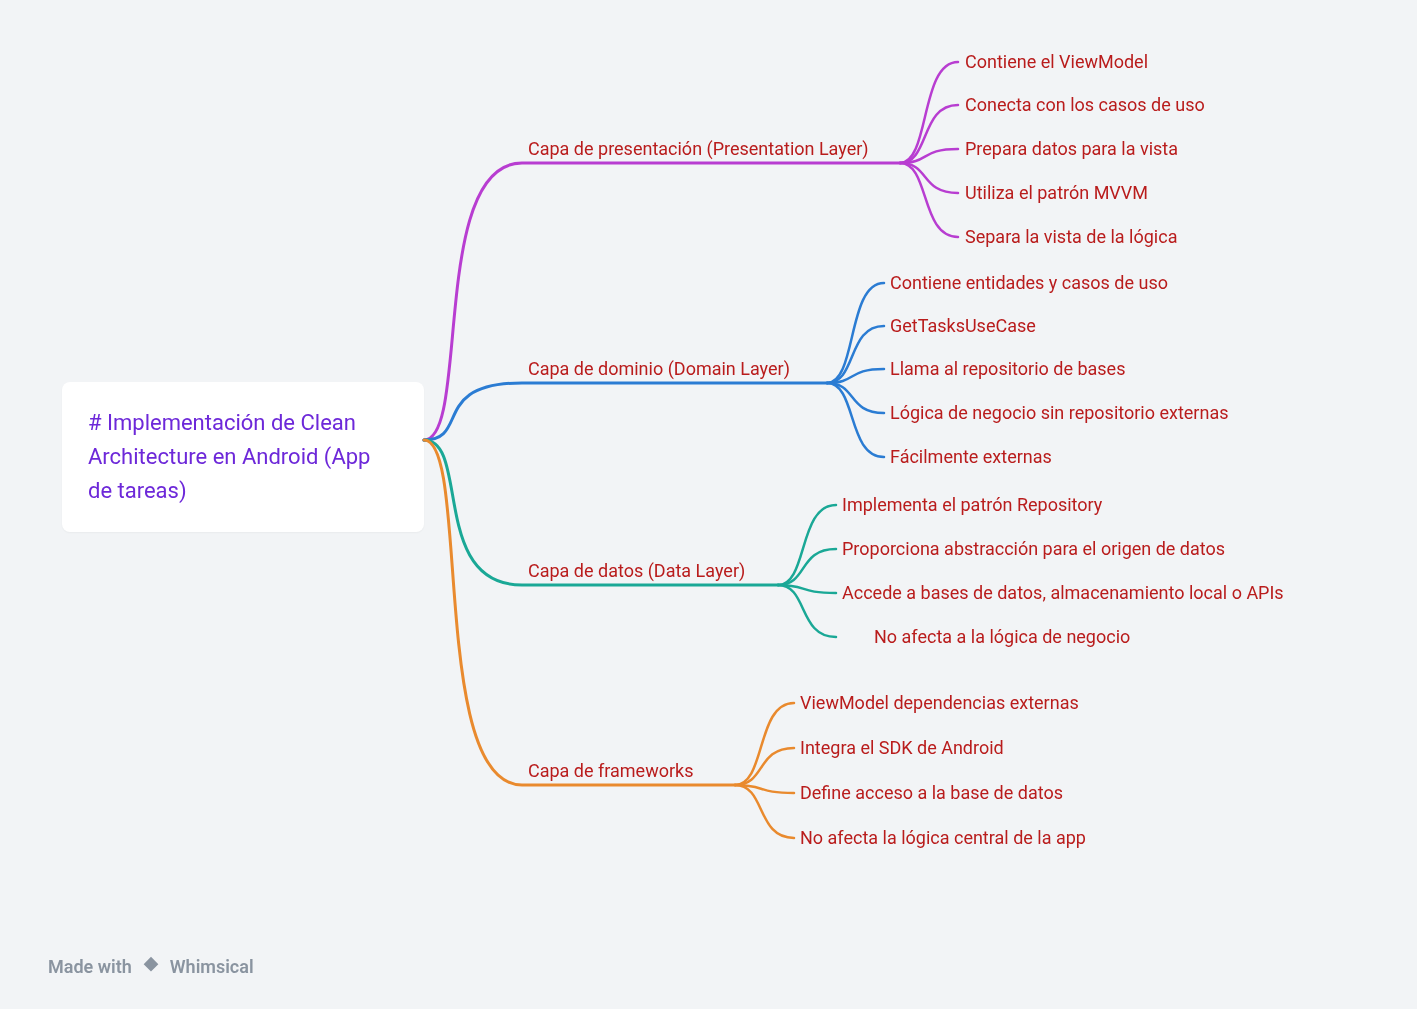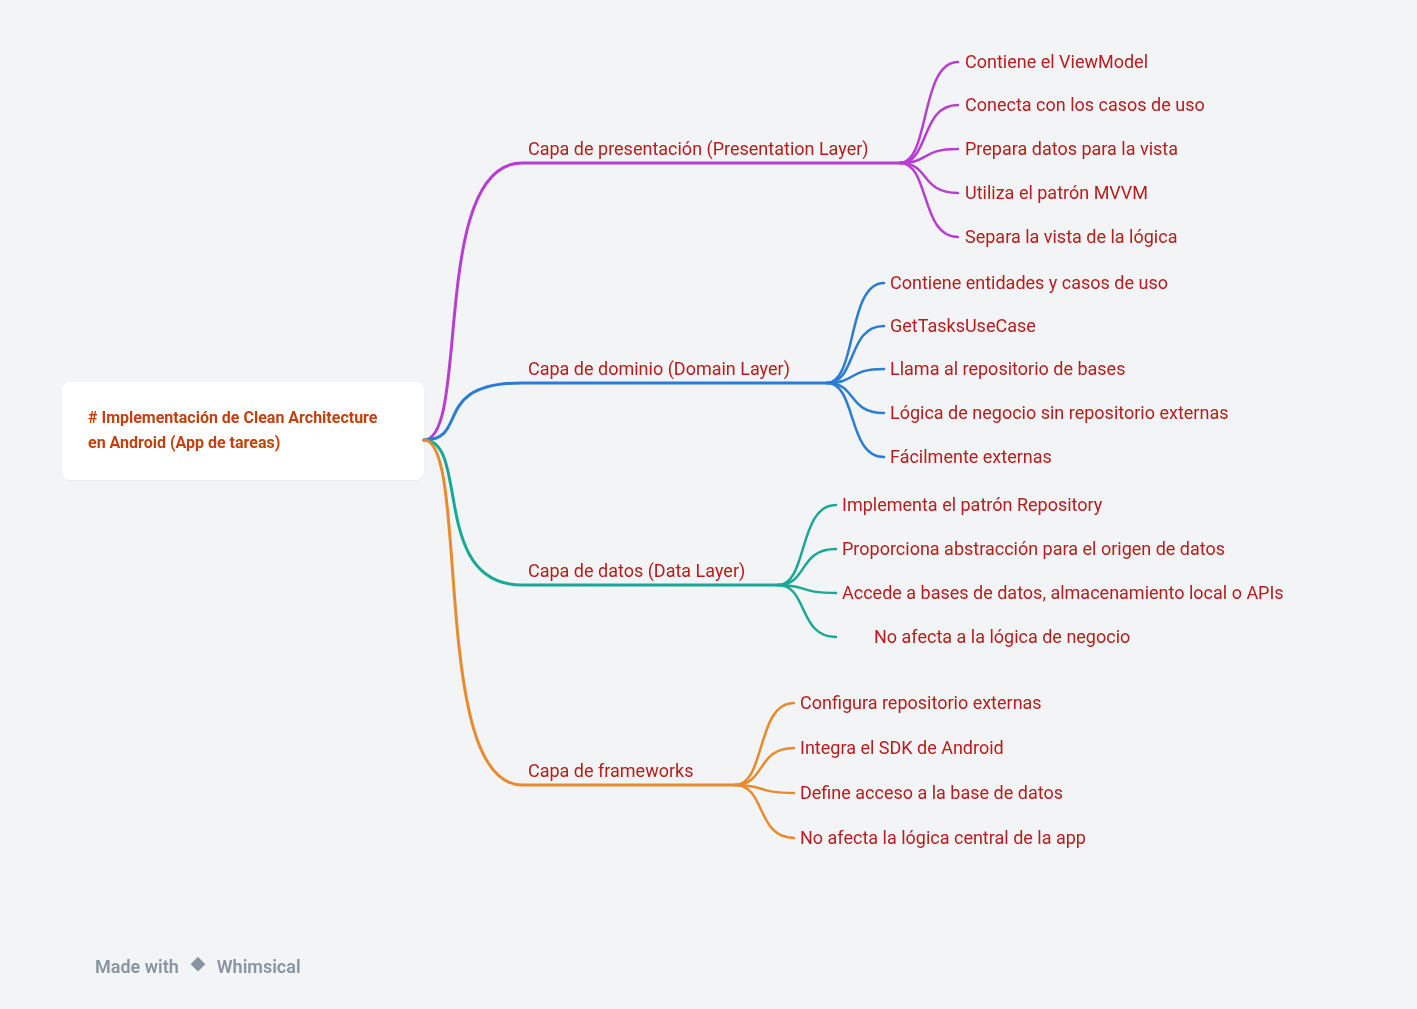--- a/index.html
+++ b/index.html
@@ -16,44 +16,43 @@
     inset: 0;
     width: 1417px;
     height: 1009px;
     pointer-events: none;
   }
   .root-node {
     position: absolute;
     background: #ffffff;
     border-radius: 8px;
     padding: 24px 26px;
-    font-size: 16px;
+    font-size: 22px;
     line-height: 1.55;
-    color: #c2410c;
-    font-weight: 700;
+    color: #6d28d9;
+    font-weight: 400;
     box-shadow: 0 1px 2px rgba(0,0,0,0.04);
   }
   .node-text {
     position: absolute;
     font-size: 18px;
     color: #b91c1c;
     white-space: nowrap;
     font-weight: 400;
   }
   .footer {
     position: absolute;
     left: 48px;
     bottom: 32px;
     display: flex;
     align-items: center;
     gap: 8px;
     color: #8a94a0;
     font-size: 18px;
     font-weight: 600;
-    margin-left: 47px;
   }
   .footer .icon {
     display: inline-flex;
   }
 </style>
 </head>
 <body>
 
 <div class="root-node" style="left:62px; top:382px; width:362px;">
   <span># Implementación de Clean Architecture en Android (App de tareas)</span>
@@ -81,21 +80,21 @@
   <span>Capa de datos (Data Layer)</span>
 </div>
 <div class="node-text" style="left:842px; top:494px;"><span>Implementa el patrón Repository</span></div>
 <div class="node-text" style="left:842px; top:538px;"><span>Proporciona abstracción para el origen de datos</span></div>
 <div class="node-text" style="left:842px; top:582px;"><span>Accede a bases de datos, almacenamiento local o APIs</span></div>
 <div class="node-text" style="left:842px; top:626px;margin-left:32px;"><span>No afecta a la lógica de negocio</span></div>
 
 <div class="node-text" style="left:528px; top:760px;">
   <span>Capa de frameworks</span>
 </div>
-<div class="node-text" style="left:800px; top:692px;"><span>Configura repositorio externas</span></div>
+<div class="node-text" style="left:800px; top:692px;"><span>ViewModel dependencias externas</span></div>
 <div class="node-text" style="left:800px; top:737px;"><span>Integra el SDK de Android</span></div>
 <div class="node-text" style="left:800px; top:782px;"><span>Define acceso a la base de datos</span></div>
 <div class="node-text" style="left:800px; top:827px;"><span>No afecta la lógica central de la app</span></div>
 
 <svg class="connectors">
 
   <path d="M 424 440 C 470 440, 430 163, 522 163 L 900 163" stroke="#b83dd1" stroke-width="3" fill="none" stroke-linecap="round"></path>
 
   <path d="M 900 163 C 930 163, 920 62, 958 62" stroke="#b83dd1" stroke-width="2.5" fill="none" stroke-linecap="round"></path>
   <path d="M 900 163 C 930 163, 920 105, 958 105" stroke="#b83dd1" stroke-width="2.5" fill="none" stroke-linecap="round"></path>

